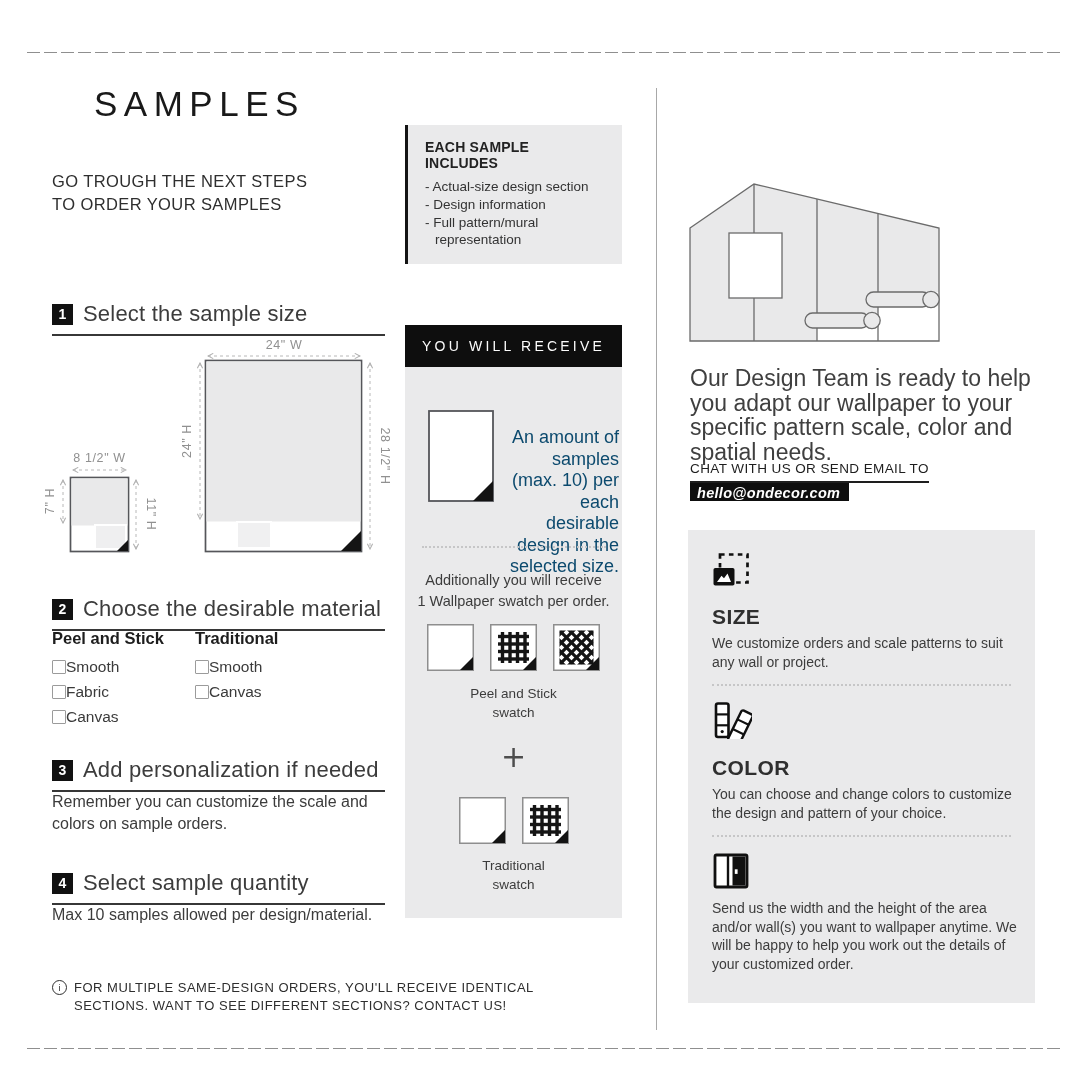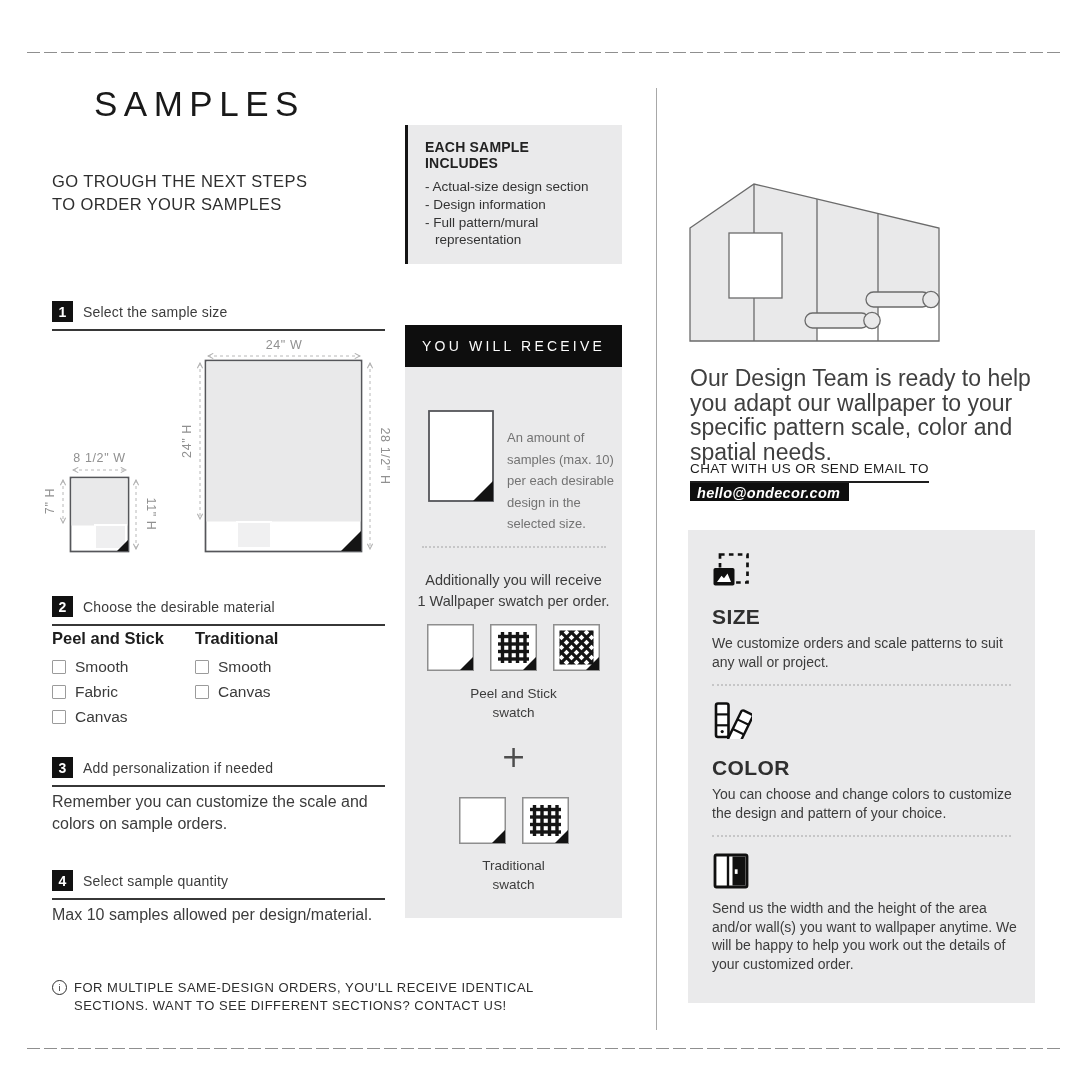--- a/index.html
+++ b/index.html
@@ -16,40 +16,40 @@
             border-left:3px solid #141414;padding:14px 17px 16px 17px;margin-top:44px;}
   .includes h3{margin:0;font-size:14px;font-weight:bold;letter-spacing:.2px;color:#222;}
   .includes ul{margin:7px 0 0 0;padding:0;list-style:none;font-size:13.5px;line-height:17px;color:#333;}
   .includes li{padding-left:10px;text-indent:-10px;margin-top:1px;}
   .includes li::before{content:"- ";}
   
   .step{position:absolute;left:52px;width:333px;border-bottom:2px solid #373737;
         padding-bottom:7px;display:flex;align-items:center;gap:10px;}
   .step-num{width:21px;height:21px;background:#111;color:#fff;font-size:14px;font-weight:bold;
             display:flex;align-items:center;justify-content:center;flex:0 0 auto;}
-  .step-title{font-size:14px;color:#3c3c3c;letter-spacing:.2px;white-space:nowrap;}
+  .step-title{font-size:22px;color:#3c3c3c;letter-spacing:.2px;white-space:nowrap;}
   
   .materials{position:absolute;left:52px;top:629px;display:flex;}
   .mat-col{width:143px;}
   .mat-col h4{margin:0 0 10px 0;font-size:16.5px;color:#1d1d1d;}
-  .opt{display:flex;align-items:center;gap:9px;margin-top:7px;font-size:15.5px;color:#3b3b3b;}
+  .opt{display:flex;align-items:center;margin-top:7px;font-size:15.5px;color:#3b3b3b;}
   .cbx{width:12px;height:12px;border:1.5px solid #9b9b9b;border-radius:1px;background:#fff;flex:0 0 auto;}
   .note{position:absolute;left:52px;font-size:16px;line-height:22px;color:#3c3c3c;}
   
   .footnote{position:absolute;left:52px;top:979px;display:flex;gap:7px;align-items:flex-start;}
   .info-ic{width:13px;height:13px;border:1.3px solid #2e2e2e;border-radius:50%;margin-top:1px;
            display:flex;align-items:center;justify-content:center;font-size:9px;color:#2e2e2e;flex:0 0 auto;}
   .footnote p{margin:0;font-size:13px;line-height:17.5px;letter-spacing:.5px;color:#2e2e2e;}
   
   .banner{position:absolute;left:405px;top:325px;width:217px;height:42px;background:#0e0e0e;
           color:#fcfcfc;display:flex;align-items:center;justify-content:center;
           font-size:14px;letter-spacing:3.2px;white-space:nowrap;}
   .receive{position:absolute;left:405px;top:367px;width:217px;height:551px;background:#eaeaeb;}
   .paper{position:absolute;left:23px;top:43px;}
-  .rec-text{position:absolute;left:102px;top:60px;width:112px;font-size:13px;line-height:21.5px;color:#737373;}
+  .rec-text{position:absolute;left:102px;top:60px;width:112px;font-size:18px;line-height:21.5px;color:#0c4a6e;text-align:right;}
   .dotline{border:0;border-top:2px dotted #c6c6c7;margin:0;}
   .rec-dot{position:absolute;left:17px;top:179px;width:184px;}
   .rec-add{position:absolute;left:0;top:203px;width:100%;text-align:center;
            font-size:14.5px;line-height:21px;color:#3c3c3c;}
   .swrow{position:absolute;left:0;width:100%;display:flex;justify-content:center;gap:16px;}
   .swcap{position:absolute;left:0;width:100%;text-align:center;font-size:13.5px;line-height:19px;color:#3c3c3c;}
   .plus{position:absolute;left:0;top:372px;width:100%;text-align:center;font-size:30px;
         color:#4d4d4d;font-family:"DejaVu Sans",sans-serif;}
   
   .intro{position:absolute;left:690px;top:366px;width:352px;font-size:23px;line-height:24.5px;color:#3f3f3f;}

